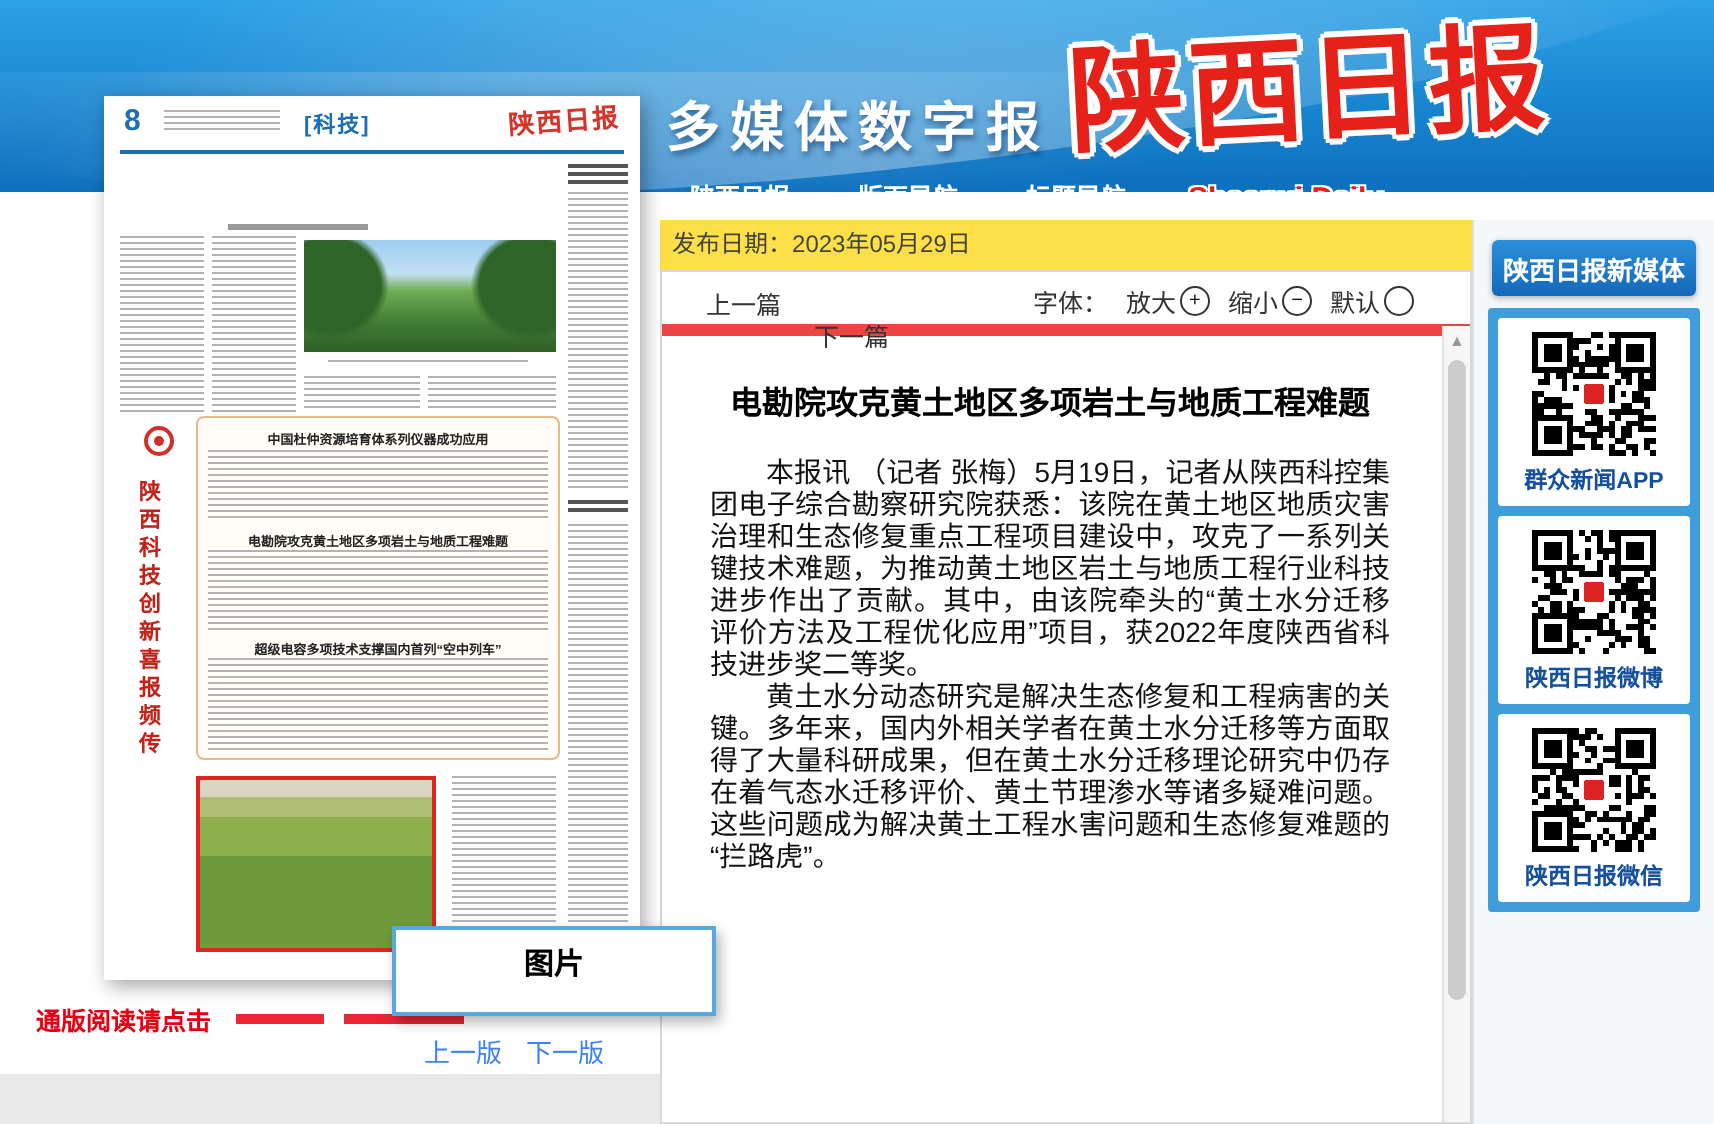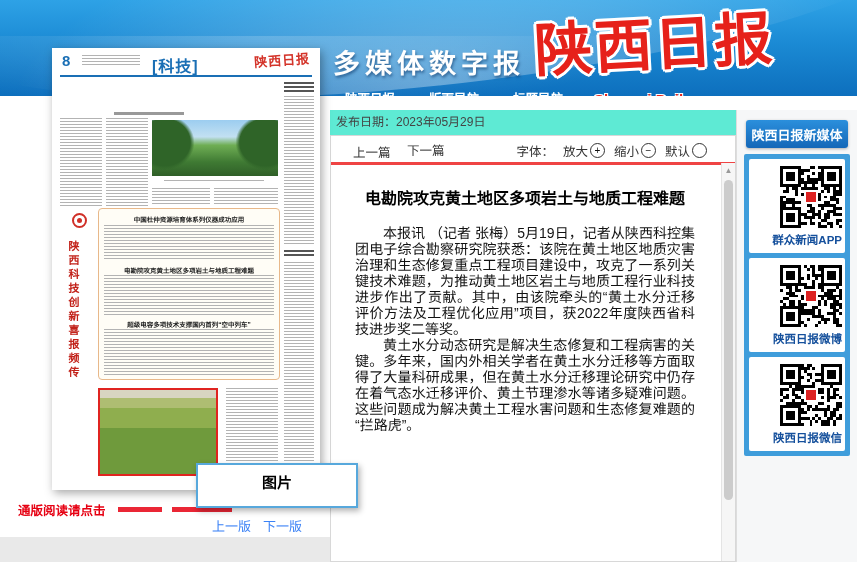--- a/index.html
+++ b/index.html
@@ -18,62 +18,62 @@
     letter-spacing:5px;text-shadow:1px 2px 3px rgba(0,40,90,.55);z-index:3;}
   #logo-cn{position:absolute;left:534px;top:-2px;font-size:58px;font-weight:bold;color:#e6211a;
     transform:rotate(-3deg);letter-spacing:2px;z-index:3;
     text-shadow:-2px -2px 0 #fff,2px -2px 0 #fff,-2px 2px 0 #fff,2px 2px 0 #fff,0 3px 0 #fff,3px 0 0 #fff,-3px 0 0 #fff,0 -3px 0 #fff;}
   #logo-en{position:absolute;left:594px;top:91px;font-size:15px;font-weight:bold;color:#e6211a;z-index:3;
     text-shadow:-1px -1px 0 #fff,1px -1px 0 #fff,-1px 1px 0 #fff,1px 1px 0 #fff;text-decoration:underline;}
   #topnav{position:absolute;left:345px;top:88px;display:flex;gap:34px;z-index:3;}
   #topnav .nav-item{font-size:12.5px;color:#fff;font-weight:bold;cursor:pointer;}
 
   
-  #date-strip{position:absolute;left:330px;top:110px;width:407px;height:25px;background:#5eead4;
+  #date-strip{position:absolute;left:330px;top:110px;width:407px;height:25px;background:#fde047;
     font-size:12px;color:#444;line-height:25px;padding-left:6px;box-sizing:border-box;}
   #right-bg{position:absolute;left:736px;top:110px;width:121px;height:452px;background:#f6f7f8;border-left:1px solid #ddd;box-sizing:border-box;}
 
   #article-panel{position:absolute;left:330px;top:135px;width:406px;height:427px;background:#fff;
     border:1px solid #d8d8d8;box-sizing:border-box;overflow:hidden;z-index:2;}
-  .controls{position:relative;height:26px;border-bottom:3px solid #ef4444;font-size:12.5px;color:#333;}
+  .controls{position:relative;height:26px;border-bottom:6px solid #ef4444;font-size:12.5px;color:#333;}
   .ctl-prev{position:absolute;left:22px;top:6px;cursor:pointer;}
-  .ctl-next{position:absolute;left:76px;top:4px;cursor:pointer;}
+  .ctl-next{position:absolute;left:76px;top:22px;cursor:pointer;}
   .fontctl{position:absolute;right:28px;top:5px;display:flex;align-items:flex-start;gap:9px;}
   .fc-ico{display:inline-flex;width:13px;height:13px;border:1px solid #333;border-radius:50%;
     align-items:center;justify-content:center;font-size:10px;line-height:1;color:#111;margin-left:2px;}
   .fc-item{display:flex;align-items:center;cursor:pointer;}
   .art-content{padding:10px 40px 0 24px;}
   .art-title{font-size:16px;font-weight:bold;text-align:center;color:#000;margin:10px 0 16px;}
   .art-content p{font-size:14px;line-height:16px;color:#111;text-align:justify;text-indent:2em;margin:0;}
 
   .scrollbar{position:absolute;right:0;top:27px;bottom:0;width:14px;background:#f6f6f6;border-left:1px solid #e4e4e4;box-sizing:border-box;}
   .sb-up{height:15px;text-align:center;font-size:8px;color:#999;line-height:15px;cursor:pointer;}
   .sb-thumb{position:absolute;left:2px;top:17px;width:9px;height:320px;background:#ccc;border-radius:5px;cursor:pointer;}
 
   
   .sb-btn{position:absolute;left:746px;top:120px;width:102px;height:28px;z-index:4;
     background:linear-gradient(180deg,#2b8fdc,#1467b8);border-radius:3px;color:#fff;font-size:13px;
     font-weight:bold;display:flex;align-items:center;justify-content:center;cursor:pointer;
     box-shadow:0 1px 3px rgba(0,0,0,.3);}
   .sb-panel{position:absolute;left:744px;top:154px;width:106px;height:302px;background:#3f9ddb;
     border-radius:2px;padding:5px;box-sizing:border-box;display:flex;flex-direction:column;gap:5px;z-index:3;}
   .qr-card{background:#fff;border-radius:2px;flex:1;display:flex;flex-direction:column;
-    align-items:flex-end;justify-content:center;gap:3px;padding:3px;}
+    align-items:center;justify-content:center;gap:3px;padding:3px;}
   .qr-box{width:62px;height:62px;}
   .qr-box svg{width:100%;height:100%;display:block;}
   .qr-label{font-size:11.5px;font-weight:bold;color:#15509c;white-space:nowrap;}
 
   
   #paper{position:absolute;left:52px;top:48px;width:268px;height:442px;background:#fff;
     box-shadow:2px 3px 9px rgba(0,0,0,.35);z-index:2;}
   .tx{background:repeating-linear-gradient(180deg,#b3b3b3 0 1px,transparent 1px 3px);}
   .tx-dark{background:repeating-linear-gradient(180deg,#555 0 2px,transparent 2px 4px);}
   .p-num{position:absolute;left:10px;top:4px;font-size:15px;font-weight:bold;color:#1a6fb5;}
   .p-meta{position:absolute;left:30px;top:7px;width:58px;height:12px;}
-  .p-section{position:absolute;left:100px;top:5px;font-size:16px;font-weight:bold;color:#1a6fb5;letter-spacing:1px;}
+  .p-section{position:absolute;left:100px;top:5px;font-size:11px;font-weight:bold;color:#1a6fb5;letter-spacing:1px;}
   .p-mast{position:absolute;right:10px;top:2px;font-size:13px;font-weight:bold;color:#d4342a;
     transform:rotate(-4deg);letter-spacing:1px;}
   .p-rule{position:absolute;left:8px;top:27px;width:252px;height:2px;background:#1a6fb5;}
   .p-headline{position:absolute;left:8px;top:38px;width:182px;text-align:center;
     font-size:13.5px;font-weight:bold;color:#111;}
   .p-byline{position:absolute;left:62px;top:64px;width:70px;height:3px;background:#999;}
   .p-photo1{position:absolute;left:100px;top:72px;width:126px;height:56px;
     background:
       radial-gradient(ellipse 34% 70% at 10% 40%,#2f6428 0 60%,transparent 70%),
       radial-gradient(ellipse 34% 70% at 90% 40%,#2f6428 0 60%,transparent 70%),

